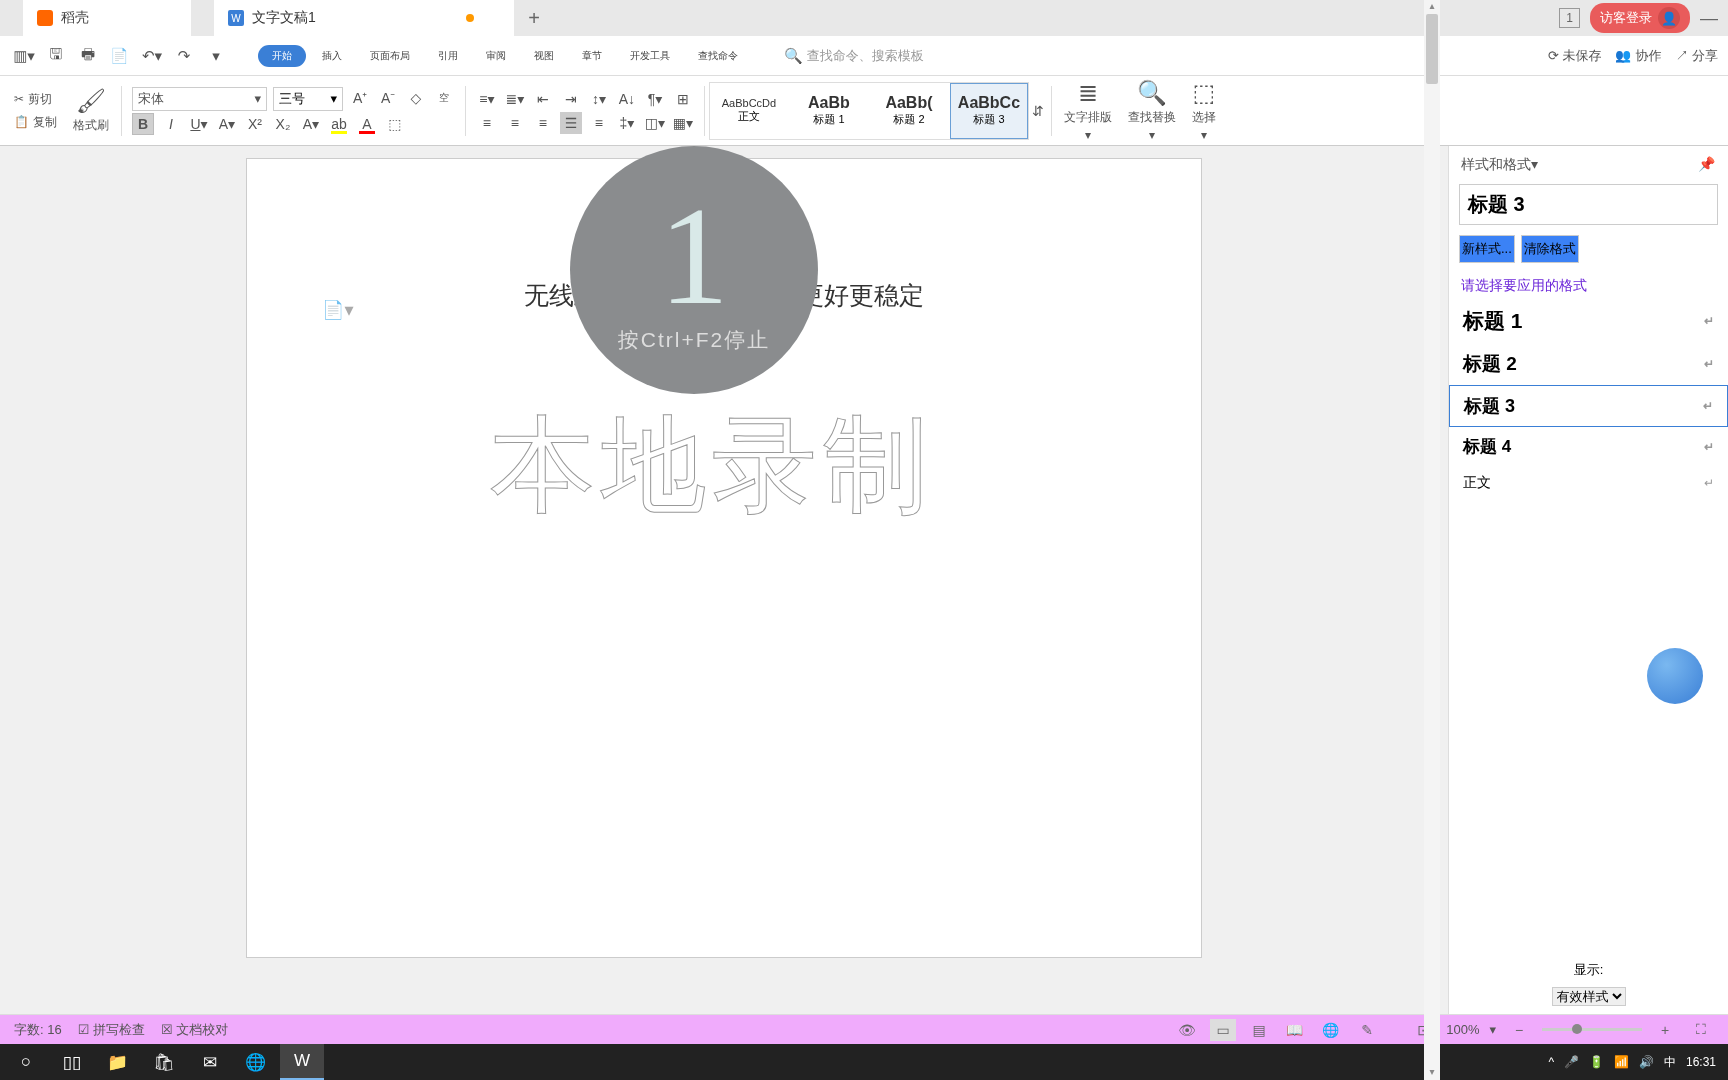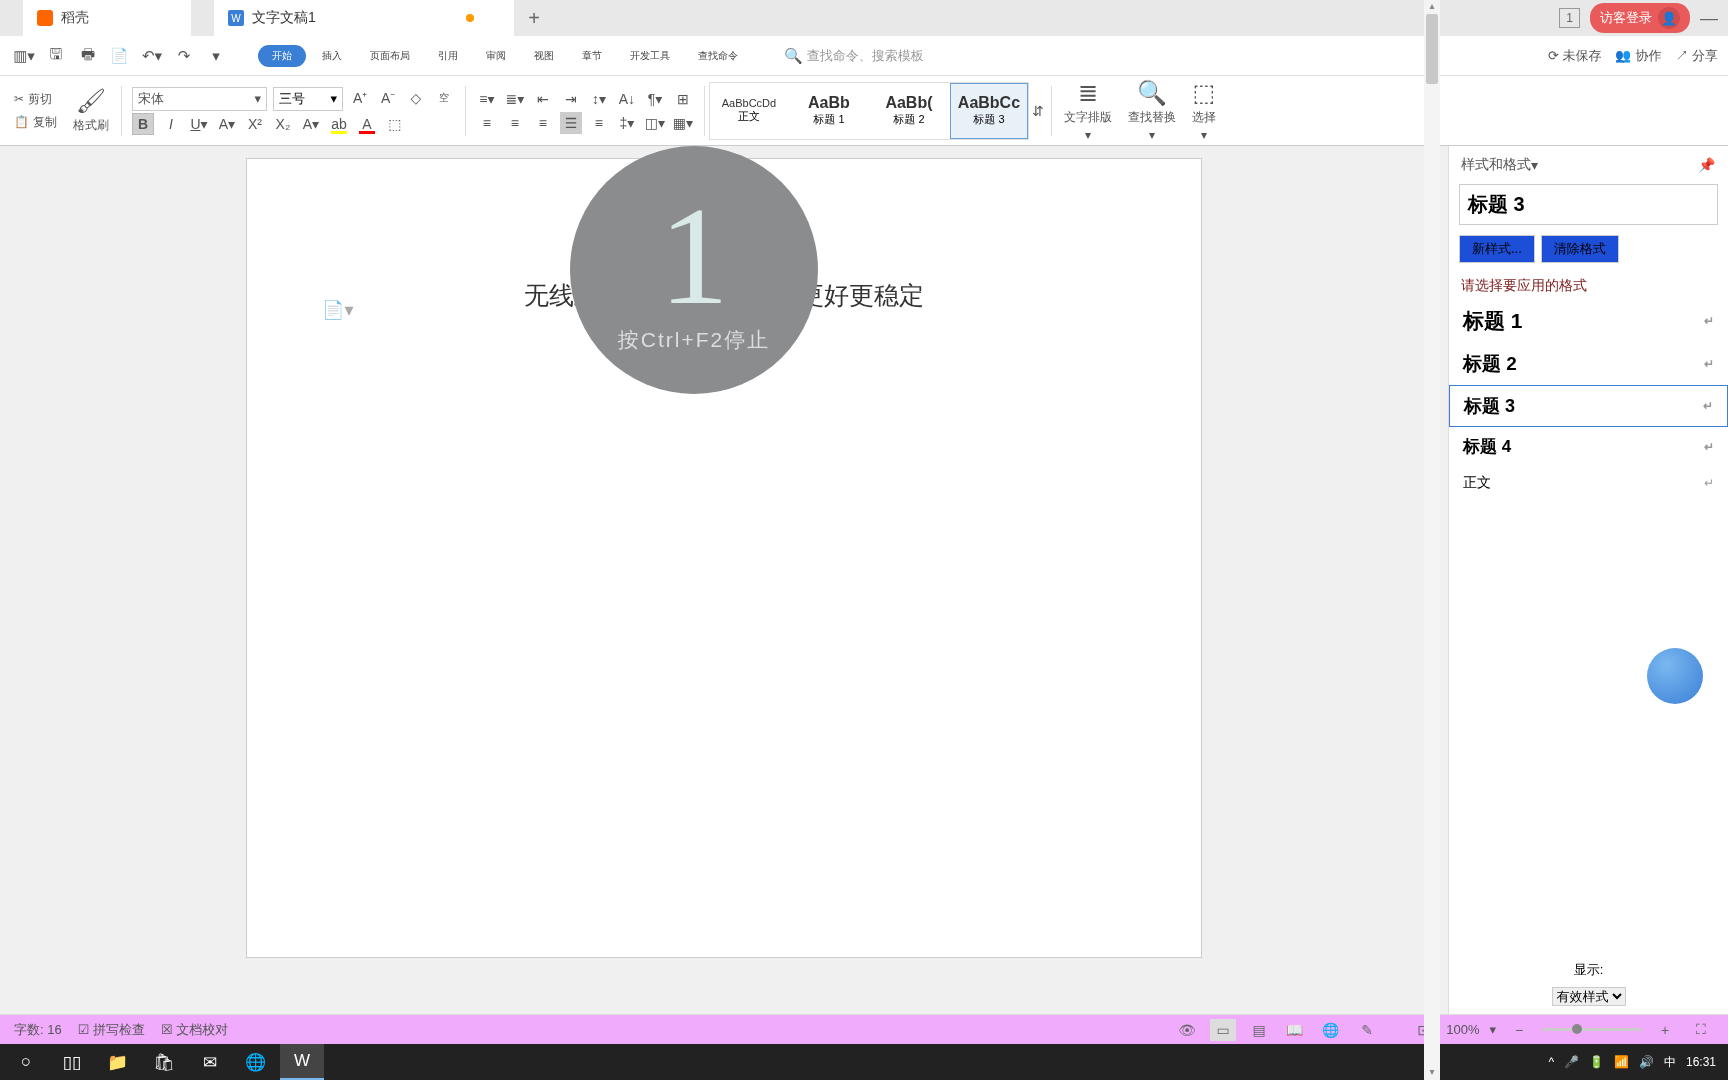--- a/index.html
+++ b/index.html
@@ -56,26 +56,26 @@
 .page-tab { position: absolute; left: 75px; top: 140px; font-size: 18px; color: #aaa; }
 
 
 .overlay { position: absolute; left: 570px; top: 0; width: 248px; height: 248px; background: #8a8c8e; border-radius: 50%; display: flex; flex-direction: column; align-items: center; justify-content: center; z-index: 10; }
 .overlay .num { font-size: 140px; color: #d9e9e8; font-family: serif; line-height: 1; }
 .overlay .hint { font-size: 21px; color: #ddd; letter-spacing: 2px; text-align: right; }
 .watermark { position: absolute; left: 490px; top: 250px; font-size: 105px; color: transparent; -webkit-text-stroke: 1px #999; font-family: SimSun, serif; z-index: 5; letter-spacing: 6px; }
 
 
 .side-panel { width: 280px; background: #fff; border-left: 1px solid #ddd; display: flex; flex-direction: column; }
-.side-head { padding: 10px 12px; display: flex; align-items: center; font-size: 14px; color: #555; }
+.side-head { padding: 10px 12px; display: flex; font-size: 14px; color: #555; }
 .side-head .pin { margin-left: auto; font-size: 14px; }
 .style-current { margin: 0 10px; padding: 6px 8px; font-size: 20px; font-weight: bold; border: 1px solid #ccc; }
 .side-btns { display: flex; gap: 6px; padding: 10px; }
-.side-btn { border: 1px solid #ccc; padding: 4px 12px; font-size: 13px; cursor: pointer; background: #1d4ed8; }
-.side-hint { padding: 4px 12px; font-size: 14px; color: #7f1d1d; }
+.side-btn { border: 1px solid #ccc; padding: 4px 2px; font-size: 13px; cursor: pointer; background: #3b82f6; }
+.side-hint { padding: 4px 12px; font-size: 14px; color: #6d28d9; }
 .style-list { flex: 1; overflow: auto; }
 .style-li { padding: 8px 14px; font-size: 17px; display: flex; align-items: center; cursor: pointer; }
 .style-li.sel { border: 1px solid #3a7fd6; }
 .style-li .ret { margin-left: auto; color: #999; font-size: 12px; }
 .style-li.h1 { font-size: 21px; font-weight: bold; }
 .style-li.h2 { font-size: 19px; font-weight: bold; }
 .style-li.h3 { font-size: 18px; font-weight: bold; }
 .style-li.h4 { font-size: 17px; font-weight: bold; }
 .style-li.small { font-size: 14px; font-weight: normal; }
 .side-foot { padding: 8px 12px; display: flex; align-items: center; gap: 8px; font-size: 13px; flex-direction: column; }
@@ -259,20 +259,21 @@
 <div class="workspace">
   <div class="doc-area">
     <div class="page">
       <div class="doc-text">无线上网和有线上网哪个更好更稳定</div>
       <span class="page-tab">📄▾</span>
     </div>
     <div class="overlay">
       <div class="num">1</div>
       <div class="hint">按Ctrl+F2停止</div>
     </div>
+    <div class="watermark">本地录制</div>
   </div>
   <div class="vscroll">
     <div class="arrow" style="top:0">▴</div>
     <div class="thumb"></div>
     <div class="arrow" style="bottom:0">▾</div>
   </div>
 
   <div class="side-panel">
     <div class="side-head">
       <span>样式和格式</span>

